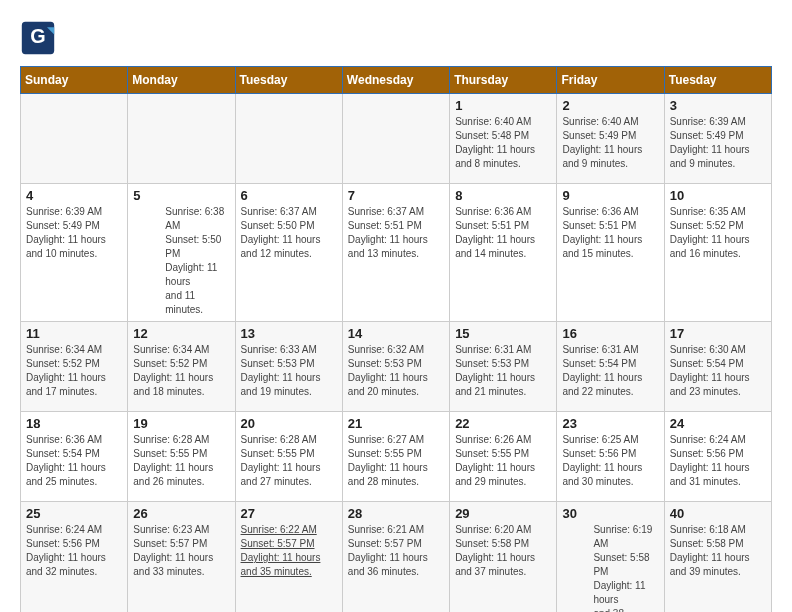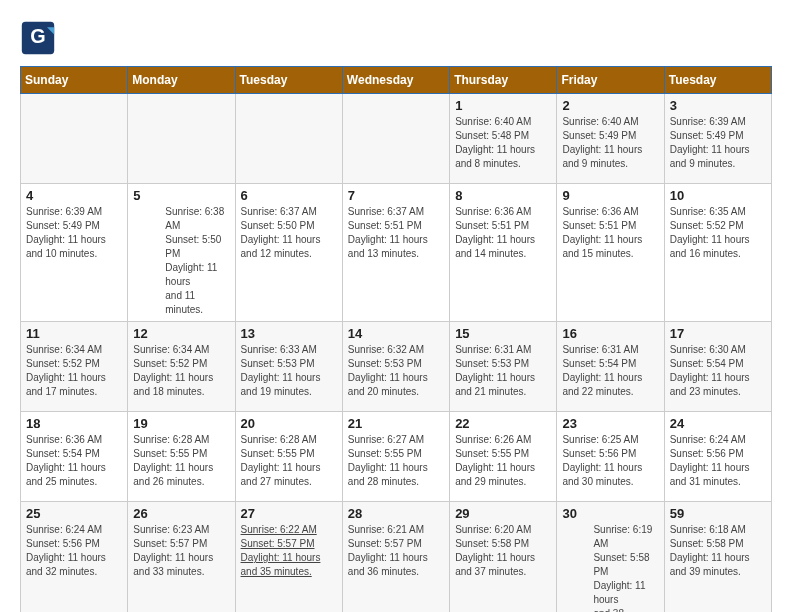--- a/index.html
+++ b/index.html
@@ -338,21 +338,21 @@
 and 37 minutes.</div>
         </td>
         <td>
           <div class="day-number">30</div>
           <div class="day-info" style="white-space: pre-line; margin-left: 31px;">Sunrise: 6:19 AM
 Sunset: 5:58 PM
 Daylight: 11 hours
 and 38 minutes.</div>
         </td>
         <td>
-          <div class="day-number">59</div>
+          <div class="day-number">40</div>
           <div class="day-info" style="white-space: pre-line;">Sunrise: 6:18 AM
 Sunset: 5:58 PM
 Daylight: 11 hours
 and 39 minutes.</div>
         </td>
       </tr>
     </tbody>
 </table>
 
 </body></html>

